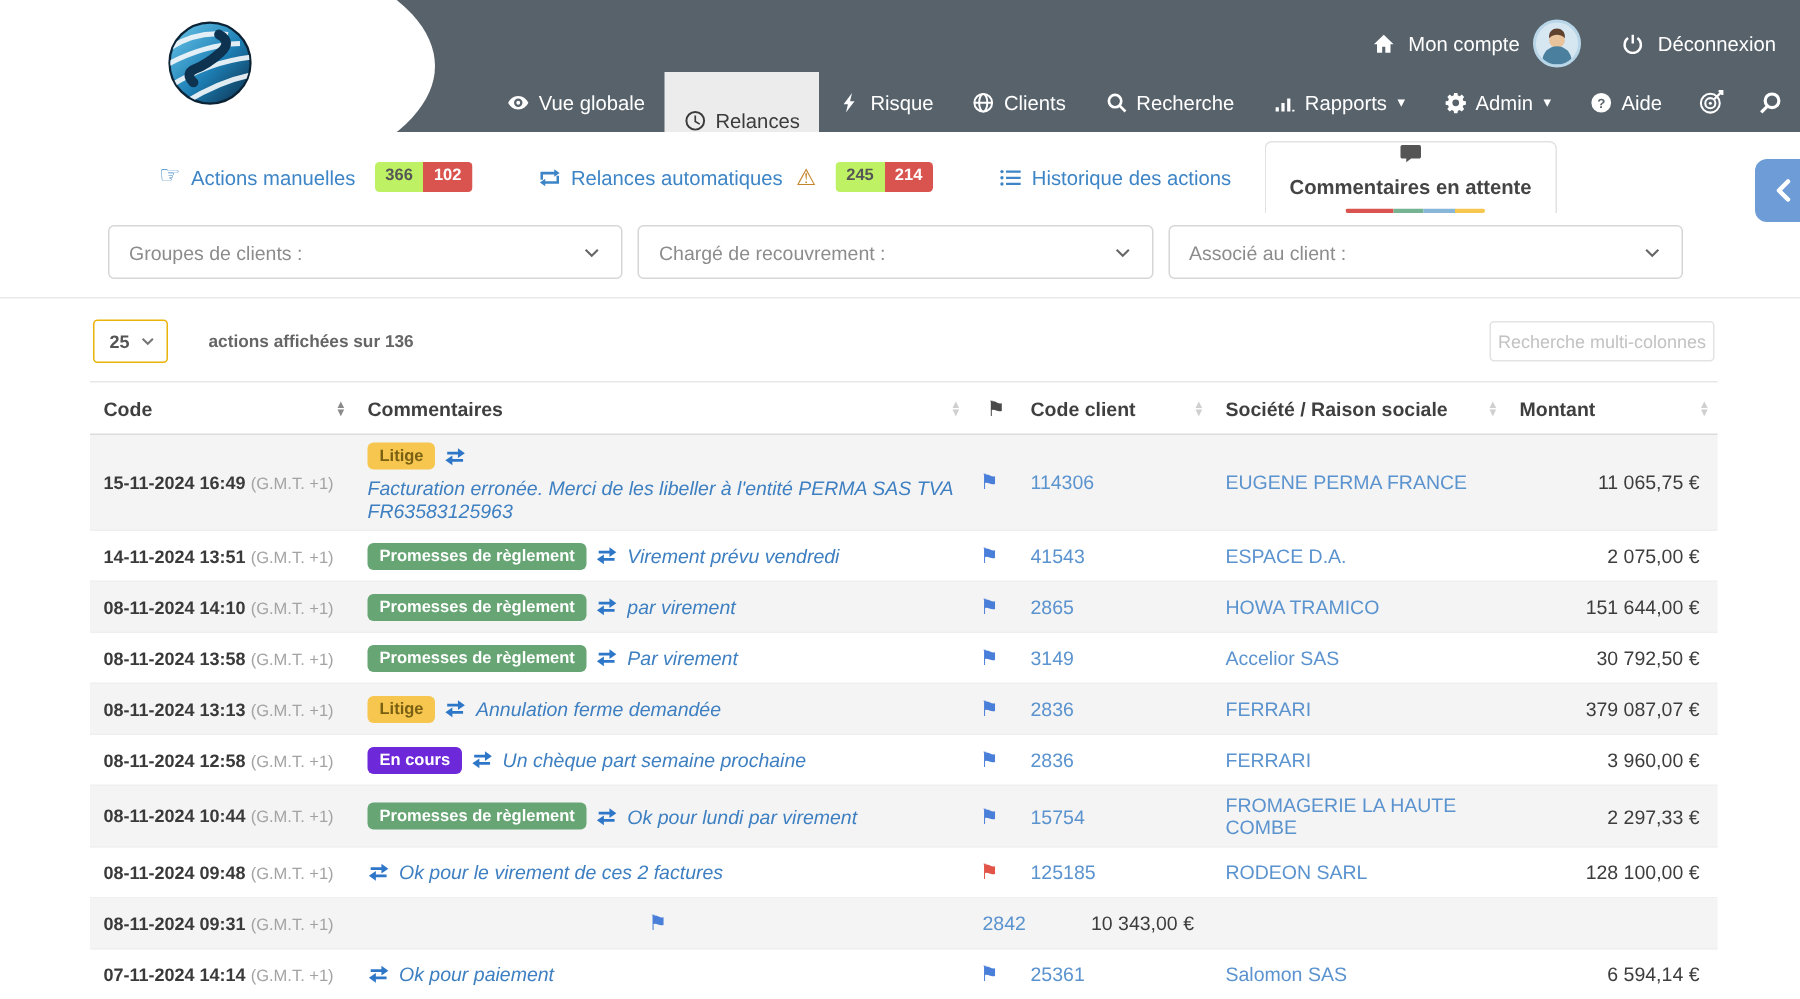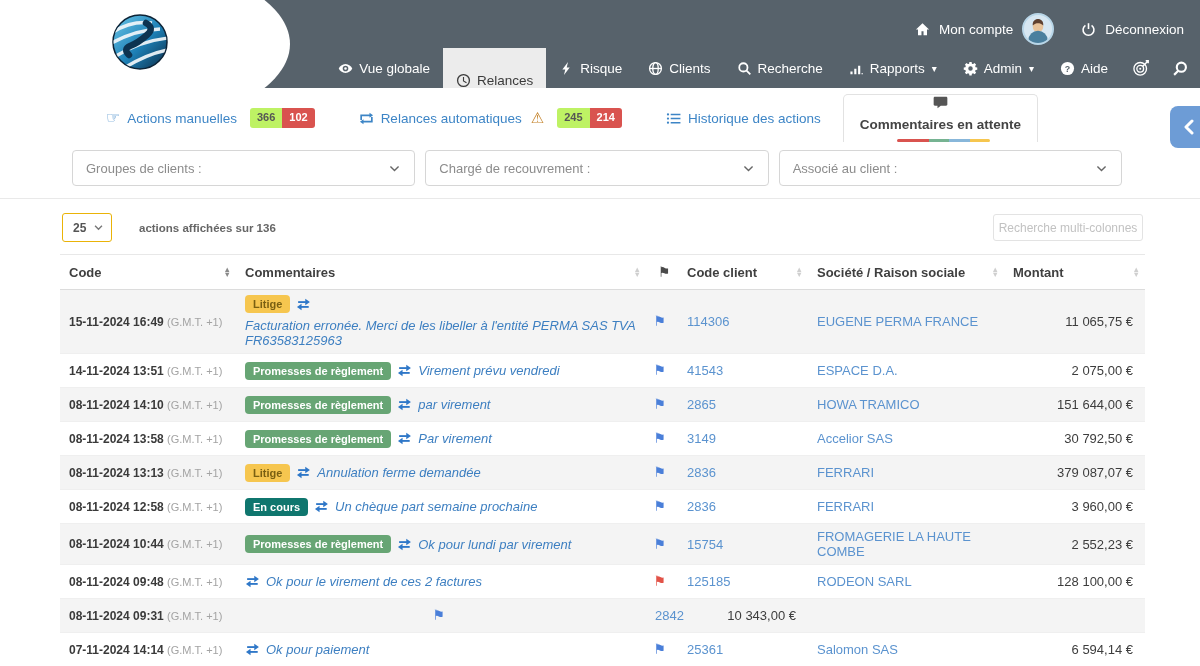--- a/index.html
+++ b/index.html
@@ -84,21 +84,21 @@
   .tr.striped { background:#f4f4f4; }
   .td { padding:5px 5px 5px 9px; }
   .td-date { font-weight:bold; color:#3a3a3a; font-size:12px; white-space:nowrap; }
   .td-date .tz { font-weight:normal; color:#a3a3a3; font-size:11px; }
   .td-comment { display:flex; align-items:center; flex-wrap:wrap; gap:5px 6px; color:#3d7fc1; }
   .comment-text { font-style:italic; cursor:pointer; }
   .tag { font-size:11px; font-weight:bold; padding:3px 8px; border-radius:4px; font-style:normal;
     white-space:nowrap; }
   .tag.yellow { background:#f6c64f; color:#7a6012; }
   .tag.green { background:#67a574; color:#fff; }
-  .tag.blue { background:#0f766e; color:#fff; }
+  .tag.blue { background:#6d28d9; color:#fff; }
   .xch { display:inline-flex; width:15px; height:13px; color:#2e77c8; flex:0 0 auto; }
   .td-flag { text-align:center; cursor:pointer; padding-left:0; }
   .td-flag.blue { color:#4a7fd9; }
   .td-flag.red { color:#e25348; }
   .td-link { color:#5b93cf; cursor:pointer; }
   .td-amount { text-align:right; padding-right:12px; color:#3d3d3d; white-space:nowrap; }
 </style>
 </head>
 <body>
 
@@ -512,21 +512,21 @@
               <path d="M10 .9 15 4.4 10 7.9z"></path>
           <path d="M5.3 8.6h8.4v2H5.3z"></path>
               <path d="M6 6.1 1 9.6 6 13.1z"></path>
         </svg>
       </span>
       <span class="comment-text">Ok pour lundi par virement</span>
     </div>
     <div class="td td-flag blue"><span class="flag-glyph">⚑</span></div>
     <div class="td td-link">15754</div>
     <div class="td td-link">FROMAGERIE LA HAUTE COMBE</div>
-    <div class="td td-amount">2 552,23 €</div>
+    <div class="td td-amount">2 297,33 €</div>
   </div>
 
   <div class="trow tr">
     <div class="td td-date">
       <span>08-11-2024 09:48</span> <span class="tz">(G.M.T. +1)</span>
     </div>
     <div class="td td-comment">
 
       <span class="xch">
         <svg viewBox="0 0 16 14" fill="currentColor">

